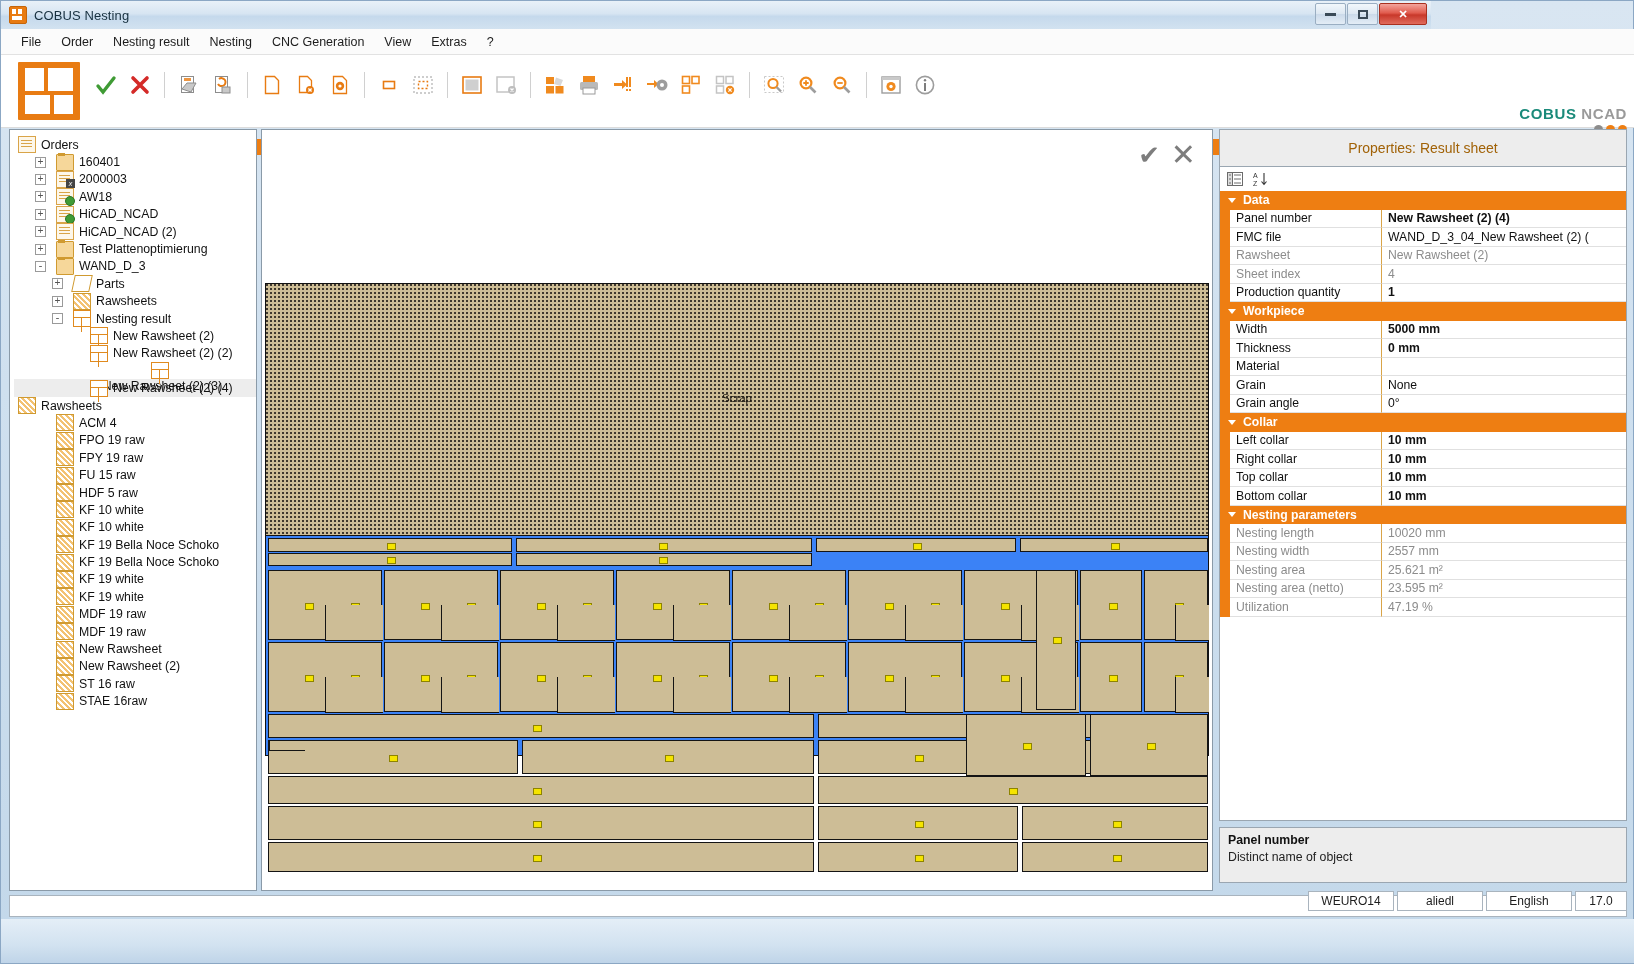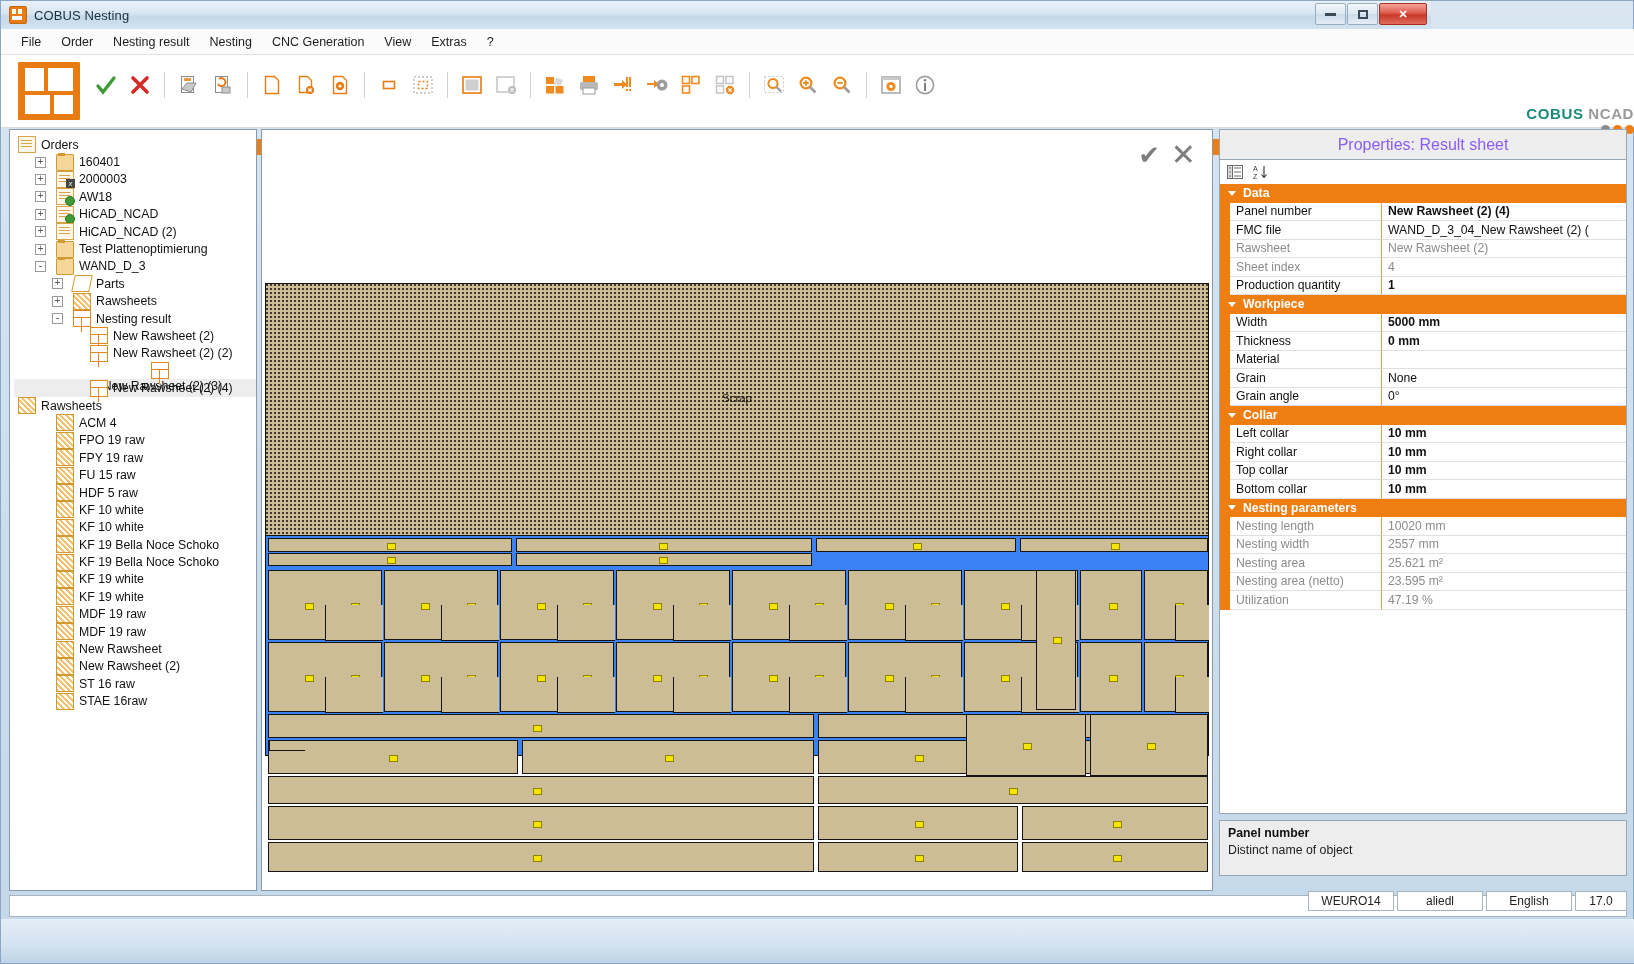--- a/index.html
+++ b/index.html
@@ -71,21 +71,21 @@
   .tbitems{position:absolute;left:88px;top:8px;height:44px;display:flex;align-items:center;}
   .tb{
     width:30px;height:30px;margin:0 2px;position:relative;
     display:flex;align-items:center;justify-content:center;cursor:default;border-radius:2px;
   }
   .tbsep{width:1px;height:26px;background:#d0d0d0;margin:0 7px;}
   .orangebar{
     position:absolute;left:88px;top:84px;width:1463px;height:16px;background:#ee7e12;
   }
   .brand{
-    position:absolute;right:1px;top:50px;text-align:left;
+    position:absolute;right:8px;top:50px;text-align:left;
   }
   .brand .bt{font-size:15px;font-weight:bold;letter-spacing:.6px;}
   .brand .c1{color:#1a8a7a;}
   .brand .c2{color:#9a9a9a;}
   .brand .dots{margin-top:3px;display:flex;gap:3px;justify-content:flex-end;}
   .brand .dots i{width:9px;height:9px;border-radius:50%;display:block;}
   
   .body{
     position:absolute;left:0;top:126px;width:1634px;height:766px;
   }
@@ -156,22 +156,22 @@
     position:absolute;width:7px;height:5px;background:#f5e400;border:1px solid #8d8300;
   }
   .part .inner{
     position:absolute;background:#cdbd96;border:1px solid #141414;box-sizing:border-box;
   }
   
   .prop-panel{
     position:absolute;left:1218px;top:2px;width:408px;height:762px;
   }
   .prop-head{
-    height:31px;background:#ededed;border:1px solid #9aa6b1;box-sizing:border-box;
-    display:flex;align-items:center;justify-content:center;font-size:16px;color:#8b5cf6;
+    height:38px;background:#ededed;border:1px solid #9aa6b1;box-sizing:border-box;
+    display:flex;align-items:center;justify-content:center;font-size:14px;color:#a16207;
   }
   .prop-tools{
     height:24px;background:#fff;border-left:1px solid #9aa6b1;border-right:1px solid #9aa6b1;
     display:flex;align-items:center;padding-left:6px;gap:8px;box-sizing:border-box;
   }
   .ptool{width:18px;height:18px;display:flex;align-items:center;justify-content:center;cursor:default;}
   .grid{
     border:1px solid #9aa6b1;border-top:none;background:#fff;
     height:630px;box-sizing:border-box;overflow:hidden;
   }

